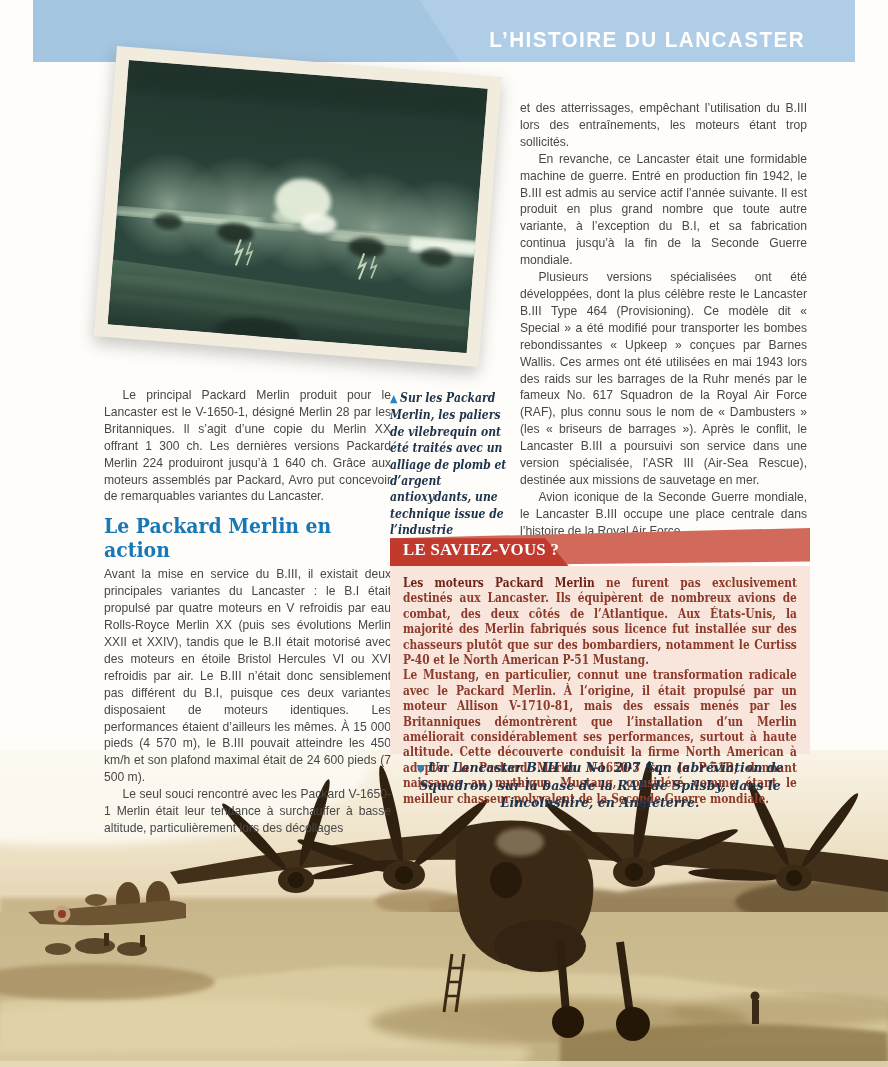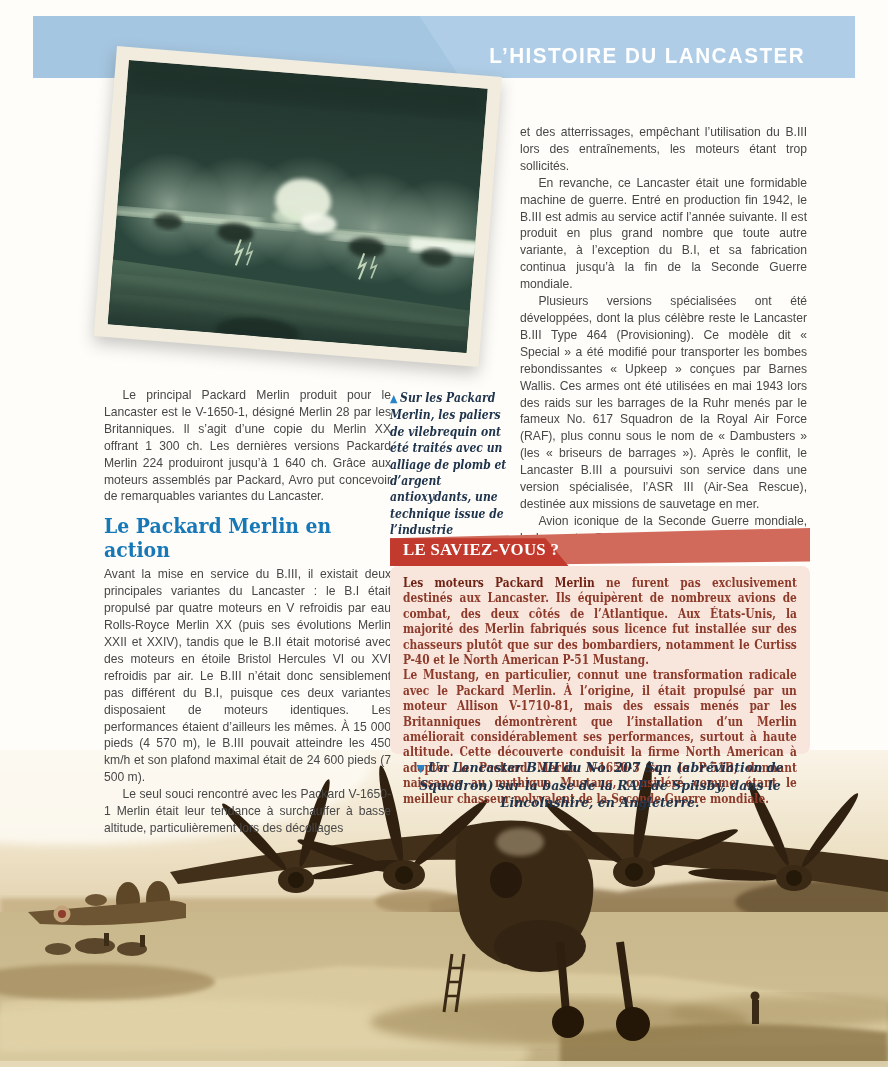--- a/index.html
+++ b/index.html
@@ -2,41 +2,41 @@
 <html><head>
 <meta charset="utf-8">
 <style>
   html,body{margin:0;padding:0;background:#e8e8e8;}
   .page{
     position:relative;width:888px;height:1067px;margin:0 auto;
     background:#fefdfa;overflow:hidden;
     font-family:"Liberation Sans",sans-serif;
   }
   
-  .band{position:absolute;left:33px;top:0;width:822px;height:62px;background:#a5c6e1;z-index:1;margin-top:16px;}
+  .band{position:absolute;left:33px;top:0;width:822px;height:62px;background:#a5c6e1;z-index:1;}
   .band-shade{position:absolute;inset:0;background:#afcde6;clip-path:polygon(47% 0,100% 0,100% 100%,52% 100%);}
   .band-title{
     position:absolute;right:50px;bottom:9px;color:#ffffff;
     font-weight:bold;font-size:22px;letter-spacing:1.5px;
     transform:scaleX(.94);transform-origin:100% 50%;white-space:nowrap;
   }
   
   .photo-top{
     position:absolute;left:117px;top:46px;width:386px;height:291px;
     transform:rotate(4.6deg);transform-origin:0 0;
     background:#f1ecdd;padding:13px;box-sizing:border-box;
     box-shadow:0 7px 16px rgba(40,40,30,.25);z-index:3;
   }
   .photo-top svg{display:block;width:100%;height:100%;}
   
   .col{position:absolute;z-index:4;color:#474747;}
   .col-inner{transform:scaleX(.92);transform-origin:0 0;width:108.7%;
     font-size:13.2px;line-height:16.9px;text-align:justify;}
   .col-left{left:104px;top:387px;width:287px;}
-  .col-right{left:520px;top:124px;width:287px;}
+  .col-right{left:520px;top:100px;width:287px;}
   .col p{margin:0;}
   .col p.ind{text-indent:20px;}
   .subhead{
     font-family:"DejaVu Serif",serif;font-weight:bold;color:#1778b7;
     font-size:20.5px;line-height:24px;margin:9px 0 4px;text-align:left;
   }
   
   .cap{position:absolute;z-index:4;font-family:"DejaVu Serif",serif;
     font-weight:bold;font-style:italic;color:#20354d;}
   .cap-top{left:390px;top:390px;width:118px;}
@@ -45,21 +45,21 @@
   .tri{font-style:normal;color:#2a85c8;font-size:11px;margin-right:3px;font-family:"DejaVu Sans",sans-serif;}
   
   .know-banner{position:absolute;left:390px;top:528px;width:420px;height:38px;z-index:4;font-family:Liberation Serif, serif;}
   .know-salmon{position:absolute;inset:0;background:#d26a5b;
     clip-path:polygon(0 27%,100% 0,100% 88%,0 100%);}
   .know-red{position:absolute;inset:0;background:#c23a2e;
     clip-path:polygon(0 27%,37% 27%,42.5% 100%,0 100%);}
   .know-title{position:absolute;left:13px;top:11px;color:#fff;font-weight:bold;
     font-size:17.5px;letter-spacing:.3px;white-space:nowrap;transform:scaleX(.96);transform-origin:0 0;}
   .know-body{position:absolute;left:390px;top:566px;width:420px;height:188px;
-    background:#f8e5dc;box-sizing:border-box;padding:9px 13px;z-index:4;border-radius:8px;}
+    background:#f8e5dc;box-sizing:border-box;padding:9px 13px;z-index:4;}
   .know-inner{transform:scaleX(.85);transform-origin:0 0;width:117.6%;
     font-family:"DejaVu Serif",serif;font-weight:bold;color:#8d3a2a;
     font-size:12.5px;line-height:15.4px;text-align:justify;}
   .know-inner p{margin:0;}
   .know-lead{color:#6e2315;}
   
   .cap-bottom{left:390px;top:759px;width:420px;text-align:center;z-index:4;
     font-size:12.6px;line-height:17px;}
   
   .photo-bottom{position:absolute;left:0;top:750px;width:888px;height:317px;z-index:2;}

